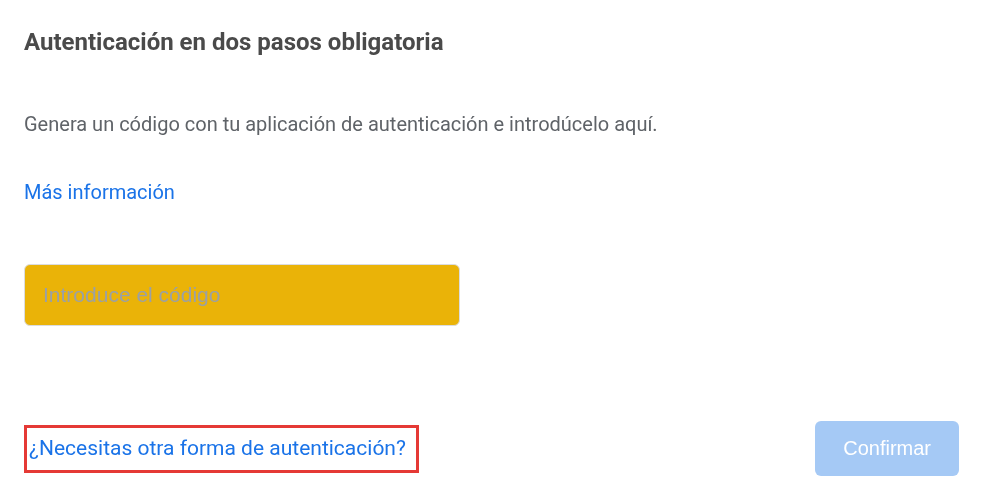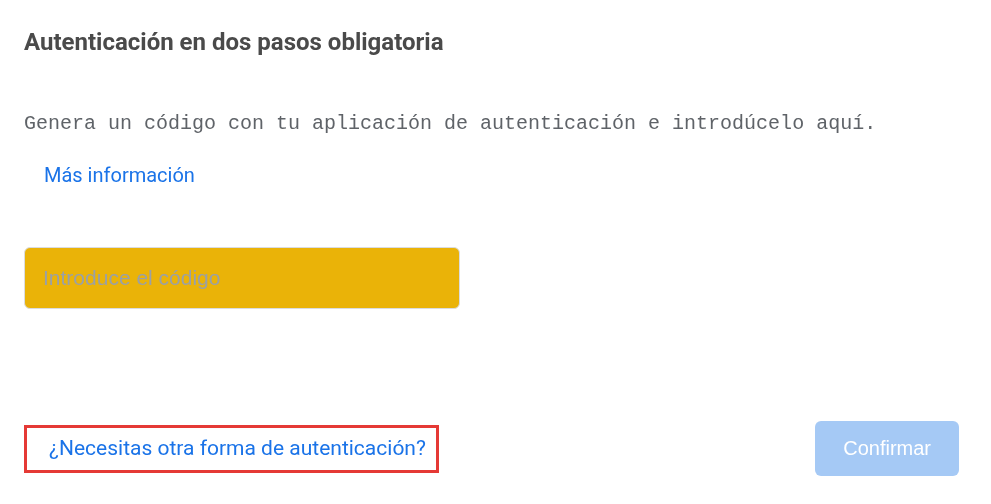--- a/index.html
+++ b/index.html
@@ -22,29 +22,27 @@
     }
     .title {
       font-size: 24px;
       font-weight: 700;
       color: #4a4a4a;
       margin-bottom: 56px;
     }
     .description {
       font-size: 20px;
       color: #5f6368;
-      margin-bottom: 28px;
-      font-family: Liberation Mono, monospace;
+      margin-bottom: 44px;
     }
     .link {
       color: #1a73e8;
       font-size: 20px;
       text-decoration: none;
       cursor: pointer;
-      margin-left: 20px;
     }
     .info-link-wrap {
       margin-bottom: 60px;
     }
     .code-input {
       width: 436px;
       height: 62px;
       border: 1px solid #dadce0;
       border-radius: 6px;
       padding: 0 18px;

